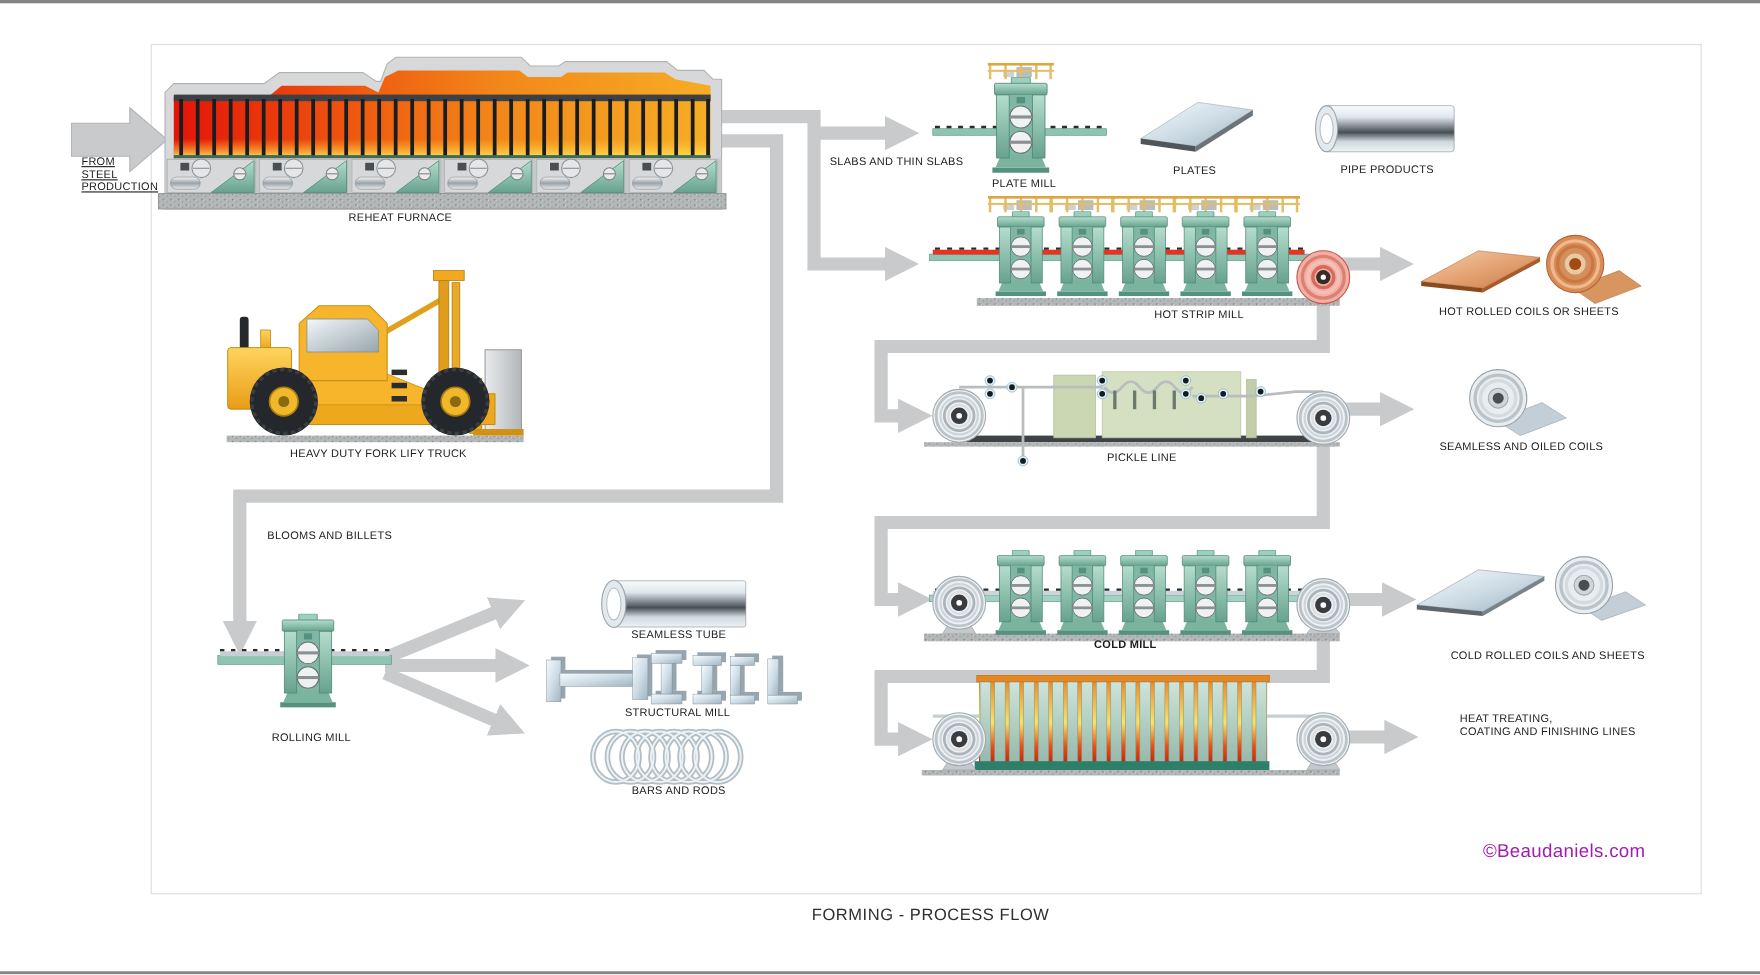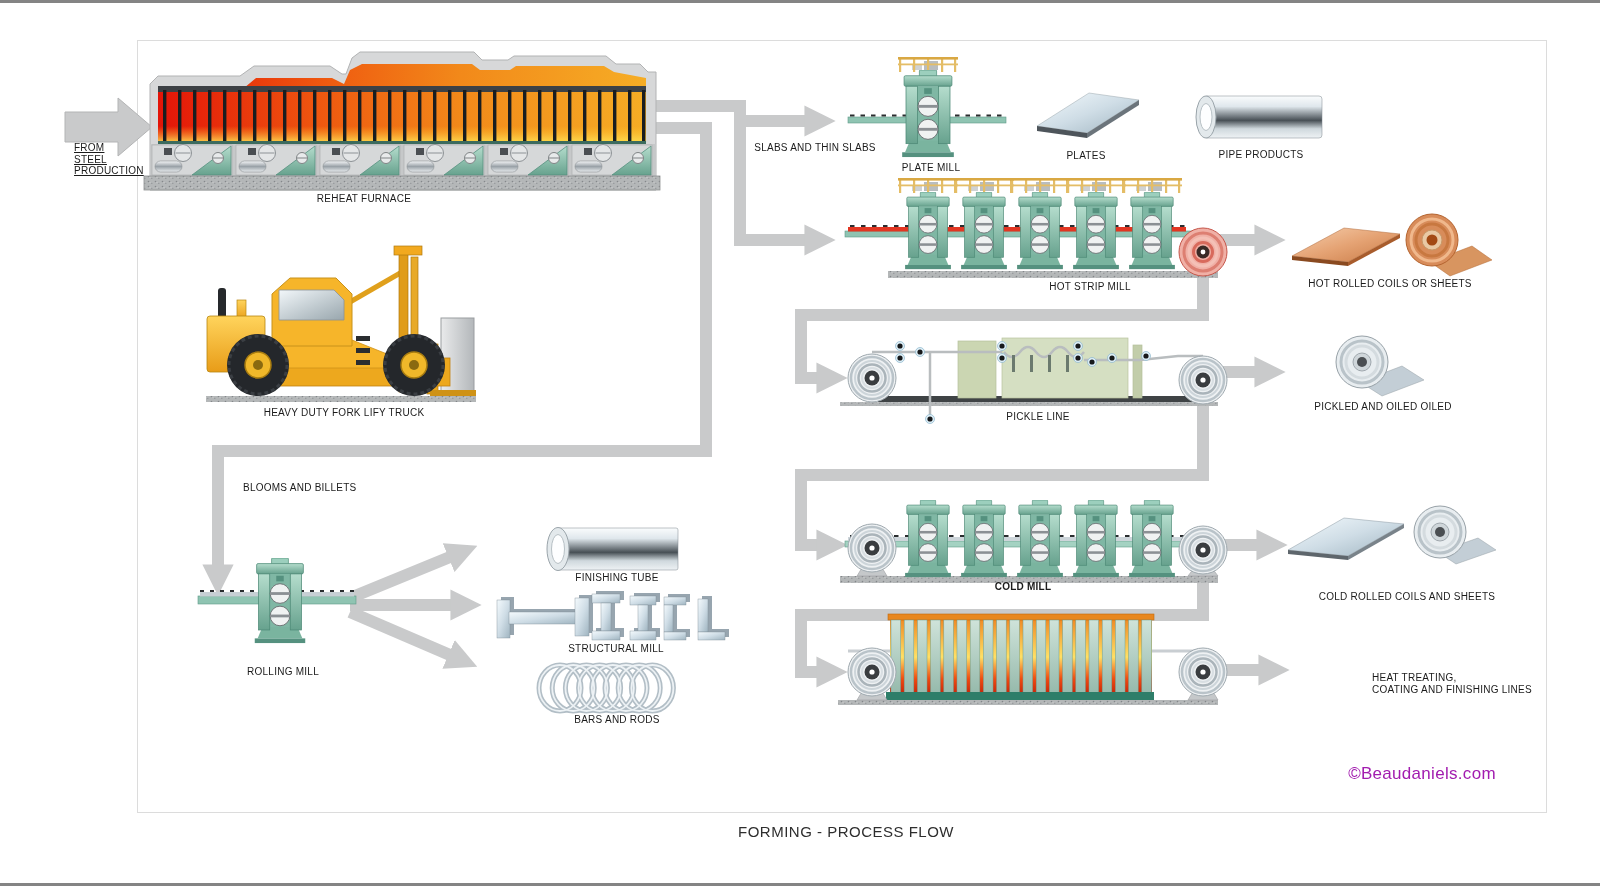--- a/index.html
+++ b/index.html
@@ -546,27 +546,27 @@
 STEEL
 PRODUCTION</div>
   <div class="lbl ctr" style="left:364px;top:193px;">REHEAT FURNACE</div>
   <div class="lbl ctr" style="left:815px;top:142px;">SLABS AND THIN SLABS</div>
   <div class="lbl ctr" style="left:931px;top:162px;">PLATE MILL</div>
   <div class="lbl ctr" style="left:1086px;top:150px;">PLATES</div>
   <div class="lbl ctr" style="left:1261px;top:149px;">PIPE PRODUCTS</div>
   <div class="lbl ctr" style="left:1042px;top:281px;margin-left:48px;">HOT STRIP MILL</div>
   <div class="lbl ctr" style="left:1390px;top:278px;">HOT ROLLED COILS OR SHEETS</div>
   <div class="lbl ctr" style="left:1038px;top:411px;">PICKLE LINE</div>
-  <div class="lbl ctr" style="left:1383px;top:401px;">PICKLED AND OILED OILED</div>
+  <div class="lbl ctr" style="left:1383px;top:401px;">SEAMLESS AND OILED COILS</div>
   <div class="lbl ctr" style="left:1023px;top:581px;font-weight:bold;">COLD MILL</div>
   <div class="lbl ctr" style="left:1407px;top:591px;">COLD ROLLED COILS AND SHEETS</div>
-  <div class="lbl" style="left:1327px;top:672px;margin-left:45px;">HEAT TREATING,
+  <div class="lbl" style="left:1327px;top:648px;">HEAT TREATING,
 COATING AND FINISHING LINES</div>
   <div class="lbl ctr" style="left:344px;top:407px;">HEAVY DUTY FORK LIFY TRUCK</div>
   <div class="lbl" style="left:243px;top:462px;margin-top:20px;">BLOOMS AND BILLETS</div>
   <div class="lbl ctr" style="left:283px;top:666px;">ROLLING MILL</div>
-  <div class="lbl ctr" style="left:617px;top:572px;">FINISHING TUBE</div>
+  <div class="lbl ctr" style="left:617px;top:572px;">SEAMLESS TUBE</div>
   <div class="lbl ctr" style="left:616px;top:643px;text-align:right;">STRUCTURAL MILL</div>
   <div class="lbl ctr" style="left:617px;top:714px;">BARS AND RODS</div>
 
   <div class="title ctr" style="left:830px;top:823px;margin-left:16px;">FORMING - PROCESS FLOW</div>
   <div class="watermark ctr" style="left:1422px;top:764px;">©Beaudaniels.com</div>
 </div>
 
 </body></html>

